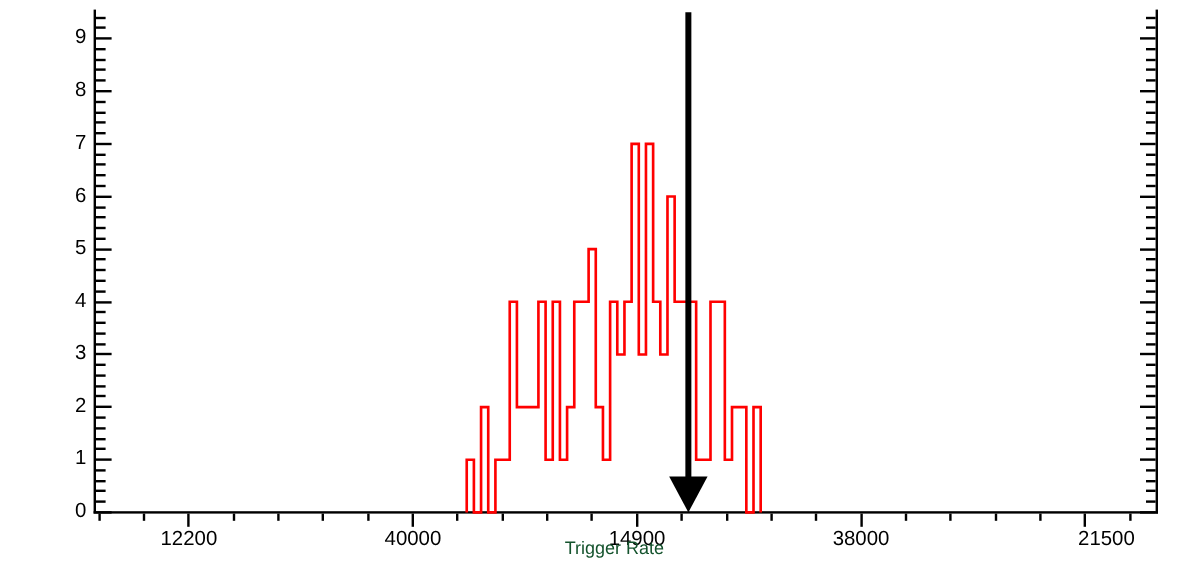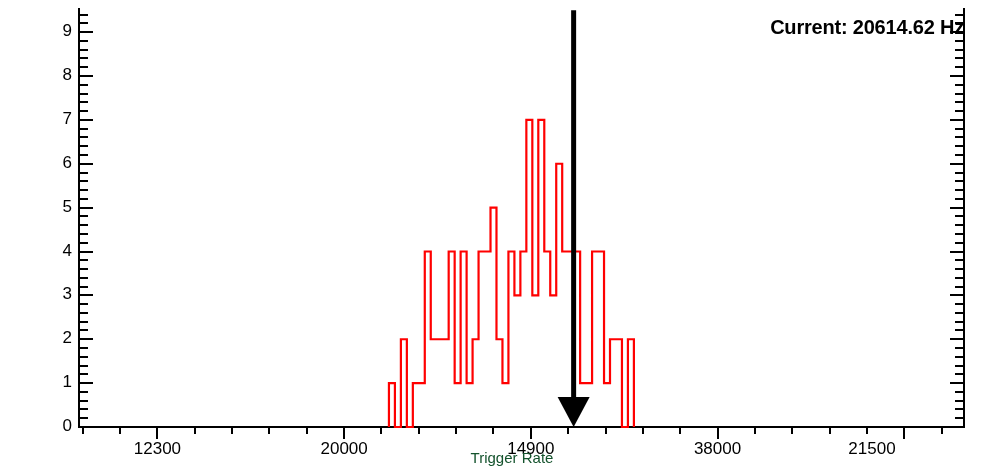--- a/index.html
+++ b/index.html
@@ -132,29 +132,29 @@
       <div class="ytick-minor" style="top: 83.7801px;"></div>
       <div class="ytick-minor" style="top: 66.2304px;"></div>
       <div class="ytick-minor" style="top: 57.4555px;"></div>
       <div class="ytick-minor" style="top: 48.6806px;"></div>
       <div class="ytick-minor" style="top: 39.9058px;"></div>
       <div class="ytick-minor" style="top: 22.356px;"></div>
       <div class="ytick-minor" style="top: 13.5812px;"></div>
     </div>
   <div id="xticks">
       <div class="xtick-major" style="left: 156.418px;"></div>
-      <div class="xtick-label" style="left: 157.418px;">12300</div>
+      <div class="xtick-label" style="left: 157.418px;">12200</div>
       <div class="xtick-major" style="left: 343.127px;"></div>
-      <div class="xtick-label" style="left: 344.127px;">20000</div>
+      <div class="xtick-label" style="left: 344.127px;">40000</div>
       <div class="xtick-major" style="left: 529.835px;"></div>
       <div class="xtick-label" style="left: 530.835px;">14900</div>
       <div class="xtick-major" style="left: 716.544px;"></div>
       <div class="xtick-label" style="left: 717.544px;">38000</div>
       <div class="xtick-major" style="left: 903.253px;"></div>
-      <div class="xtick-label" style="left: 872px;">21500</div>
+      <div class="xtick-label" style="left: 922px;">21500</div>
       <div class="xtick-minor" style="left: 81.7342px;"></div>
       <div class="xtick-minor" style="left: 119.076px;"></div>
       <div class="xtick-minor" style="left: 193.759px;"></div>
       <div class="xtick-minor" style="left: 231.101px;"></div>
       <div class="xtick-minor" style="left: 268.443px;"></div>
       <div class="xtick-minor" style="left: 305.785px;"></div>
       <div class="xtick-minor" style="left: 380.468px;"></div>
       <div class="xtick-minor" style="left: 417.81px;"></div>
       <div class="xtick-minor" style="left: 455.152px;"></div>
       <div class="xtick-minor" style="left: 492.494px;"></div>
@@ -212,16 +212,15 @@
       <div class="rtick" style="width: 13px; left: 950px; top: 75.0052px;"></div>
       <div class="rtick" style="width: 8px; left: 955px; top: 66.2304px;"></div>
       <div class="rtick" style="width: 8px; left: 955px; top: 57.4555px;"></div>
       <div class="rtick" style="width: 8px; left: 955px; top: 48.6806px;"></div>
       <div class="rtick" style="width: 8px; left: 955px; top: 39.9058px;"></div>
       <div class="rtick" style="width: 13px; left: 950px; top: 31.1309px;"></div>
       <div class="rtick" style="width: 8px; left: 955px; top: 22.356px;"></div>
       <div class="rtick" style="width: 8px; left: 955px; top: 13.5812px;"></div>
     </div>
 
-  <div id="plot-title">Current: 20614.62 Hz</div>
   <div id="xaxis-title"><span>Trigger Rate</span></div>
 
 </div>
 
 </body></html>

